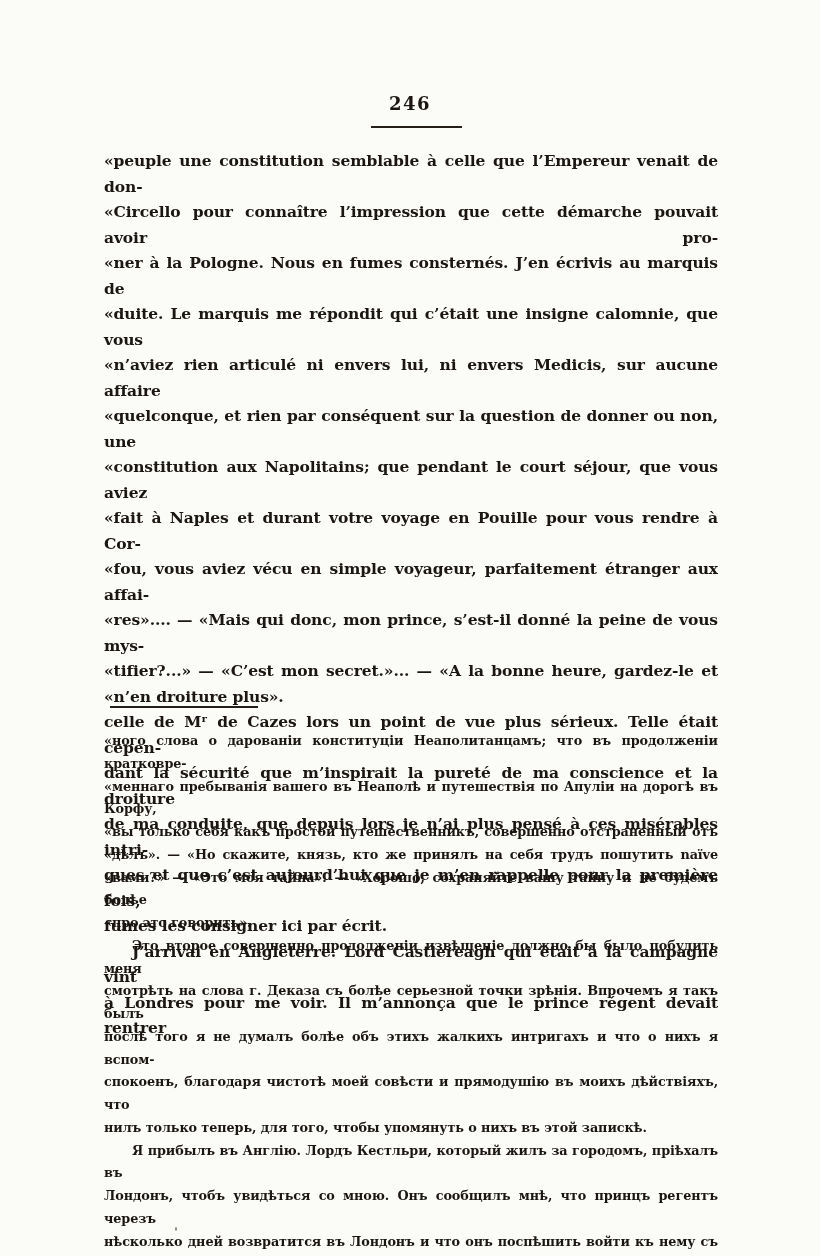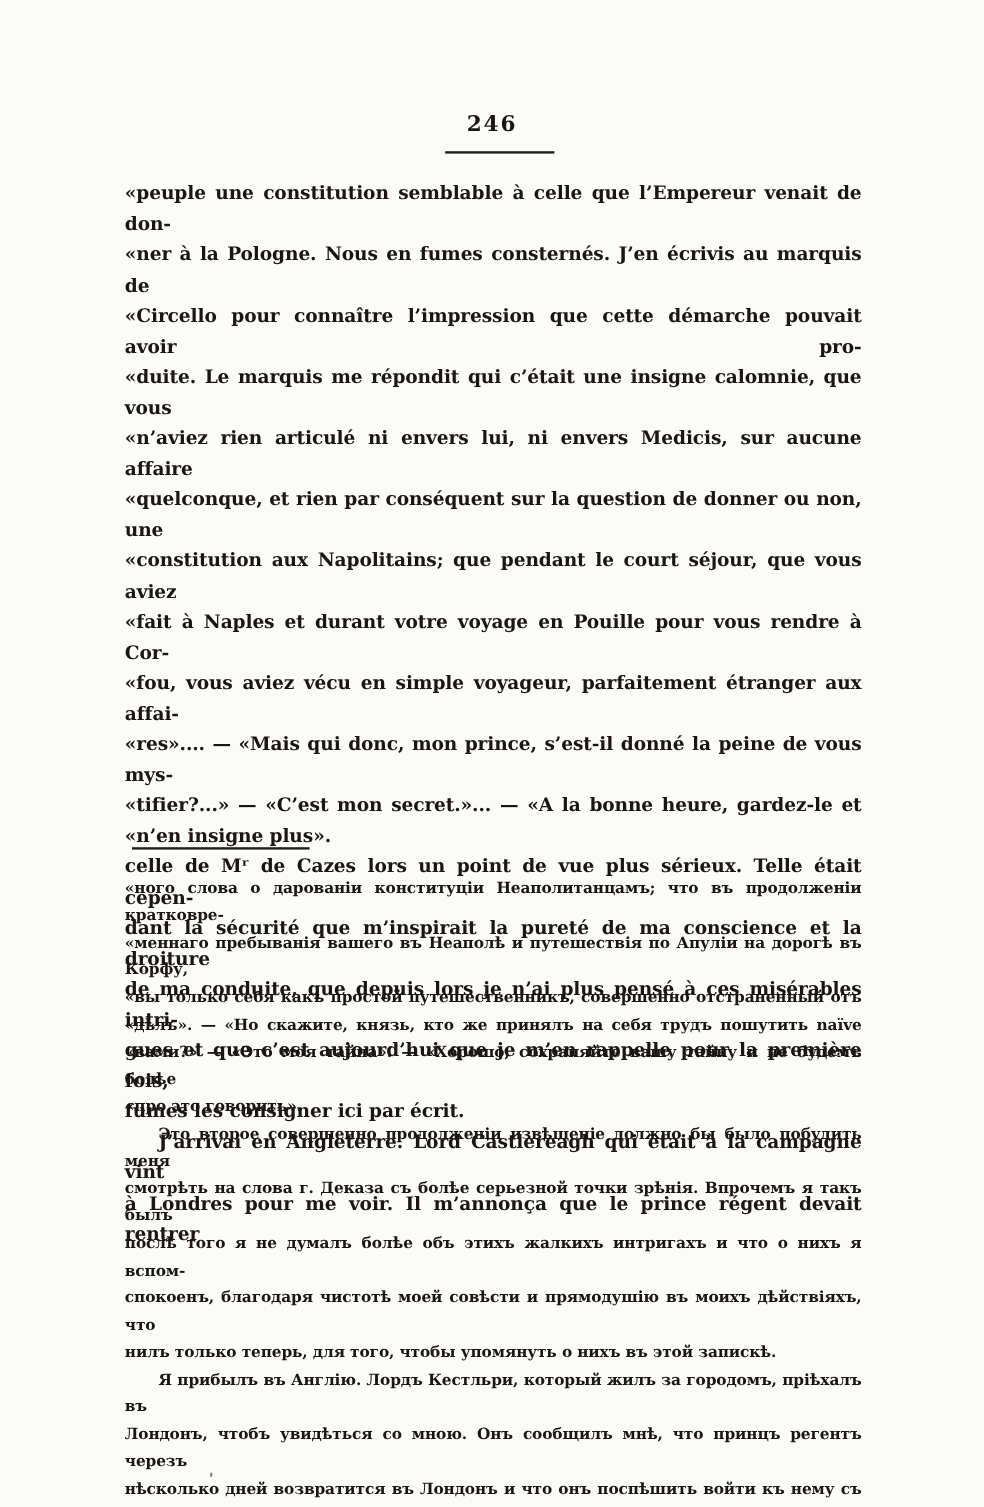--- a/index.html
+++ b/index.html
@@ -82,31 +82,31 @@
 <body style="background: rgb(251, 251, 248);">
 
 <div class="page" style="color: rgb(27, 22, 18);">
 
   <div class="page-number">246</div>
   <div class="page-number-rule"></div>
 
   <main class="main-text">
     <div class="para">
         <div class="tline">«peuple une constitution semblable à celle que l’Empereur venait de don-</div>
+        <div class="tline">«Circello pour connaître l’impression que cette démarche pouvait avoir pro-</div>
         <div class="tline">«ner à la Pologne. Nous en fumes consternés. J’en écrivis au marquis de</div>
-        <div class="tline">«Circello pour connaître l’impression que cette démarche pouvait avoir pro-</div>
         <div class="tline">«duite. Le marquis me répondit qui c’était une insigne calomnie, que vous</div>
         <div class="tline">«n’aviez rien articulé ni envers lui, ni envers Medicis, sur aucune affaire</div>
         <div class="tline">«quelconque, et rien par conséquent sur la question de donner ou non, une</div>
         <div class="tline">«constitution aux Napolitains; que pendant le court séjour, que vous aviez</div>
         <div class="tline">«fait à Naples et durant votre voyage en Pouille pour vous rendre à Cor-</div>
         <div class="tline">«fou, vous aviez vécu en simple voyageur, parfaitement étranger aux affai-</div>
         <div class="tline">«res».... — «Mais qui donc, mon prince, s’est-il donné la peine de vous mys-</div>
         <div class="tline">«tifier?...» — «C’est mon secret.»... — «A la bonne heure, gardez-le et</div>
-        <div class="tline short">«n’en insigne plus».</div>
+        <div class="tline short">«n’en droiture plus».</div>
       </div>
     <div class="para">
         <div class="tline">celle de Mʳ de Cazes lors un point de vue plus sérieux. Telle était cepen-</div>
         <div class="tline">dant la sécurité que m’inspirait la pureté de ma conscience et la droiture</div>
         <div class="tline">de ma conduite, que depuis lors je n’ai plus pensé à ces misérables intri-</div>
         <div class="tline">gues et que c’est aujourd’hui que je m’en rappelle pour la première fois,</div>
         <div class="tline short">fumes les consigner ici par écrit.</div>
       </div>
     <div class="para">
         <div class="tline indent">J’arrivai en Angleterre. Lord Castlereagh qui était à la campagne vint</div>

